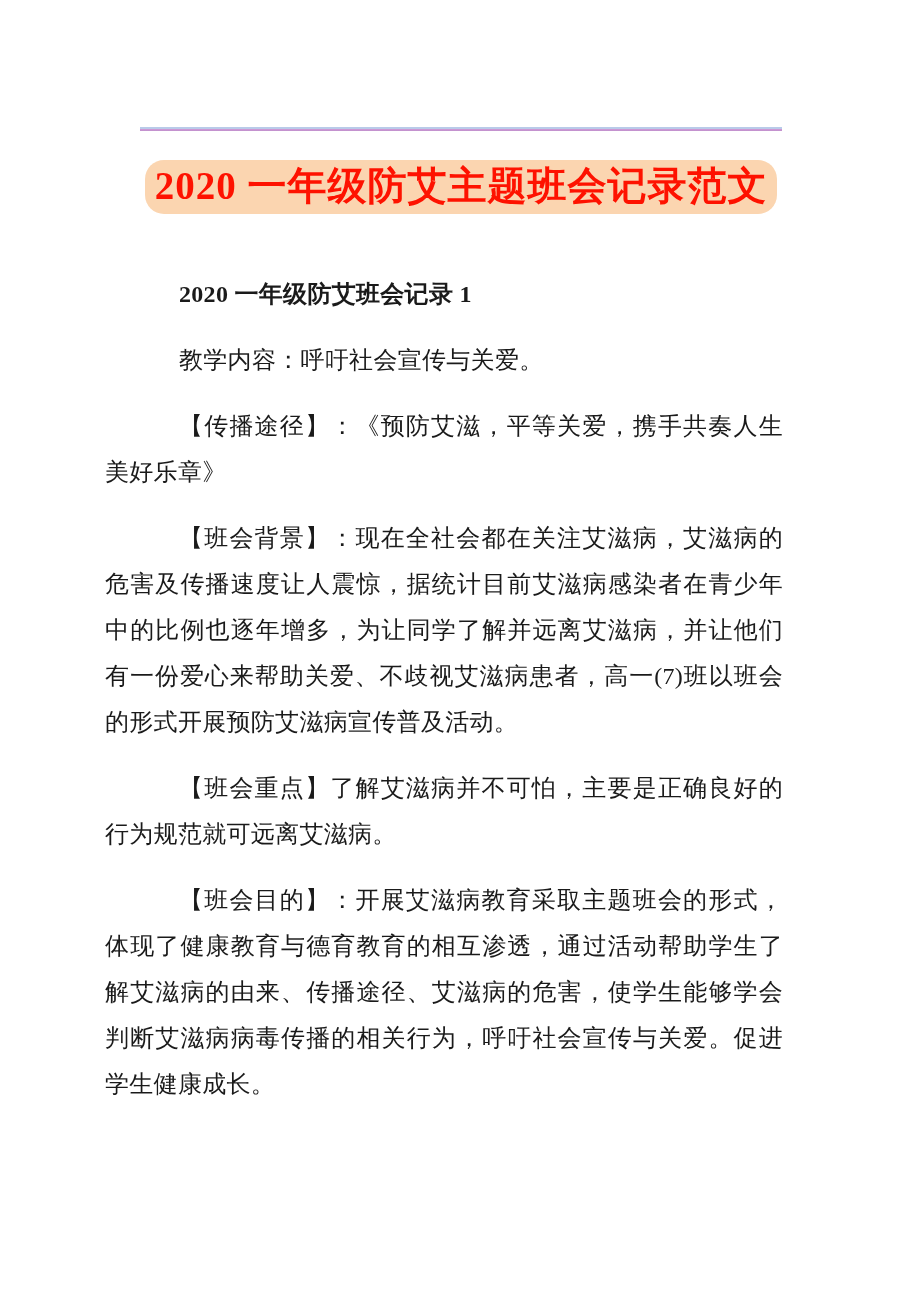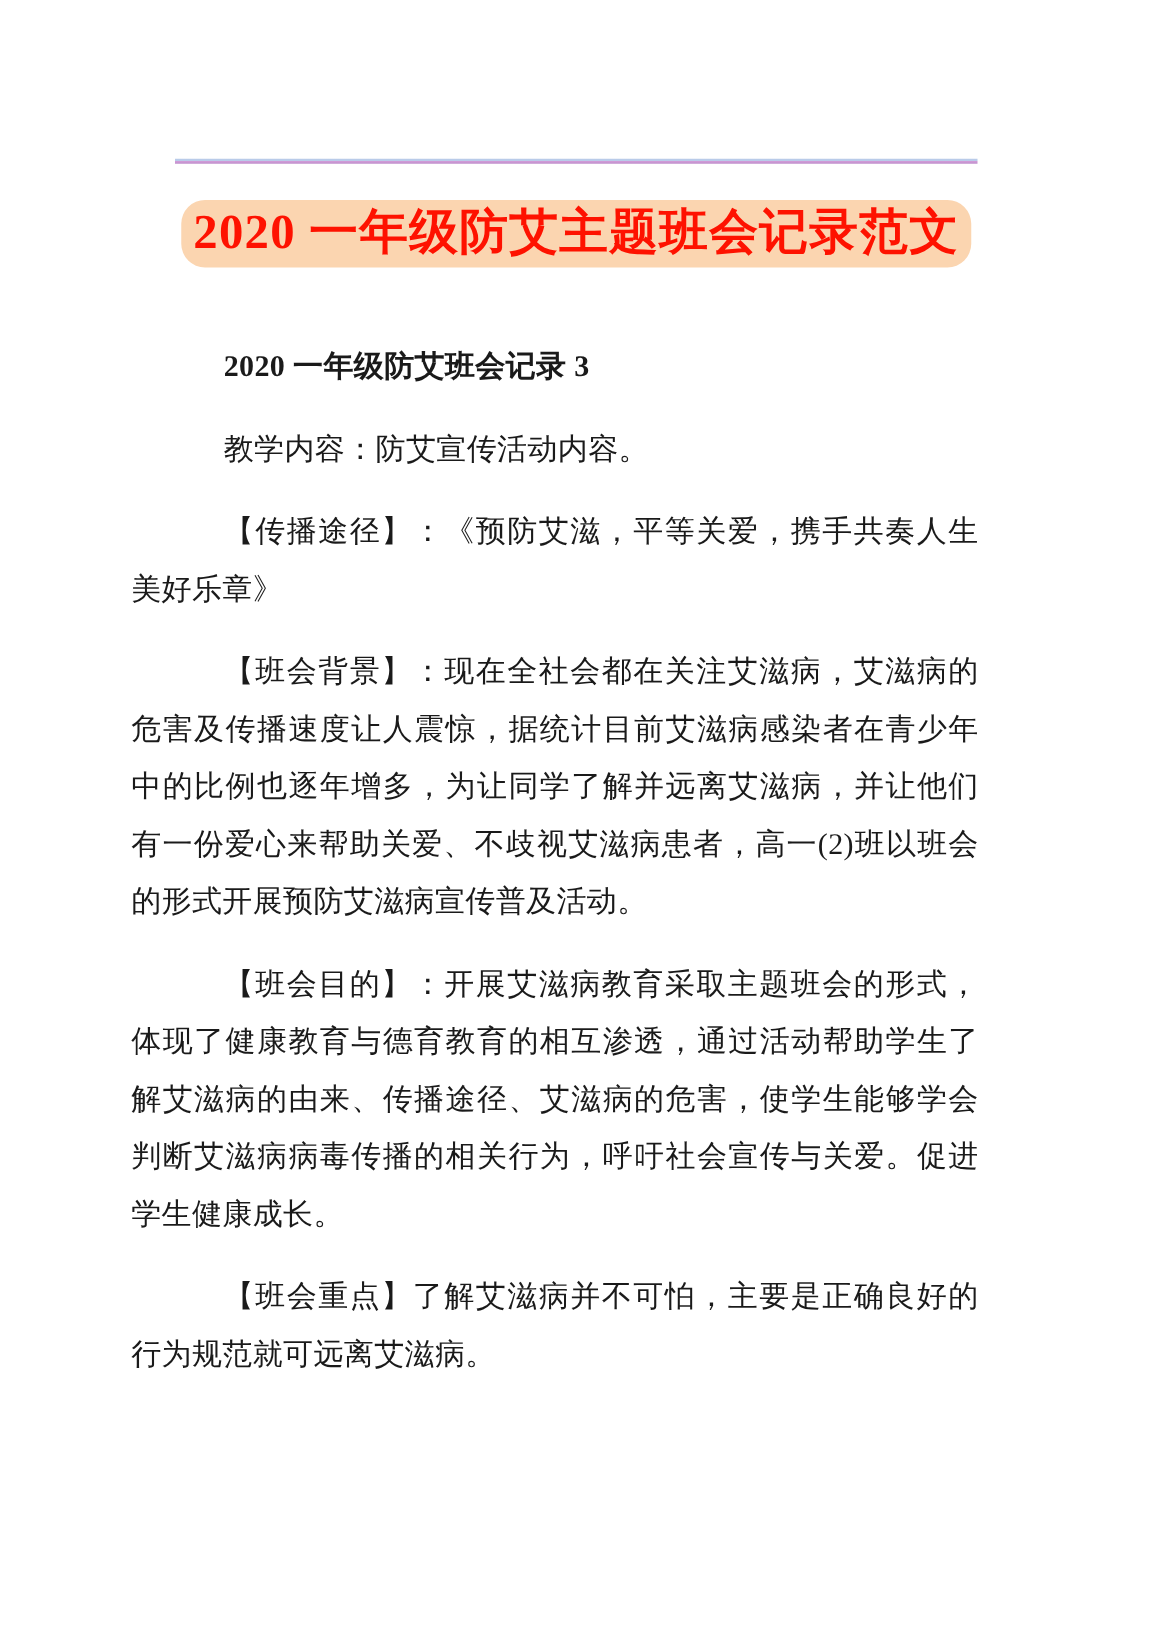--- a/index.html
+++ b/index.html
@@ -56,20 +56,20 @@
 </style>
 </head>
 <body>
 
 <div class="page">
   <div class="divider"></div>
   <div class="title-row">
     <h1 class="doc-title" style="color: rgb(254, 18, 0); background-color: rgb(251, 213, 176); border-radius: 19px;">2020 一年级防艾主题班会记录范文</h1>
   </div>
   <div class="content">
-    <p class="para heading">2020 一年级防艾班会记录 3</p>
-    <p class="para">教学内容：防艾宣传活动内容。</p>
+    <p class="para heading">2020 一年级防艾班会记录 1</p>
+    <p class="para">教学内容：呼吁社会宣传与关爱。</p>
     <p class="para">【传播途径】：《预防艾滋，平等关爱，携手共奏人生美好乐章》</p>
-    <p class="para">【班会背景】：现在全社会都在关注艾滋病，艾滋病的危害及传播速度让人震惊，据统计目前艾滋病感染者在青少年中的比例也逐年增多，为让同学了解并远离艾滋病，并让他们有一份爱心来帮助关爱、不歧视艾滋病患者，高一(2)班以班会的形式开展预防艾滋病宣传普及活动。</p>
+    <p class="para">【班会背景】：现在全社会都在关注艾滋病，艾滋病的危害及传播速度让人震惊，据统计目前艾滋病感染者在青少年中的比例也逐年增多，为让同学了解并远离艾滋病，并让他们有一份爱心来帮助关爱、不歧视艾滋病患者，高一(7)班以班会的形式开展预防艾滋病宣传普及活动。</p>
+    <p class="para">【班会重点】了解艾滋病并不可怕，主要是正确良好的行为规范就可远离艾滋病。</p>
     <p class="para">【班会目的】：开展艾滋病教育采取主题班会的形式，体现了健康教育与德育教育的相互渗透，通过活动帮助学生了解艾滋病的由来、传播途径、艾滋病的危害，使学生能够学会判断艾滋病病毒传播的相关行为，呼吁社会宣传与关爱。促进学生健康成长。</p>
-    <p class="para">【班会重点】了解艾滋病并不可怕，主要是正确良好的行为规范就可远离艾滋病。</p>
   </div>
 </div>
 
 </body></html>

